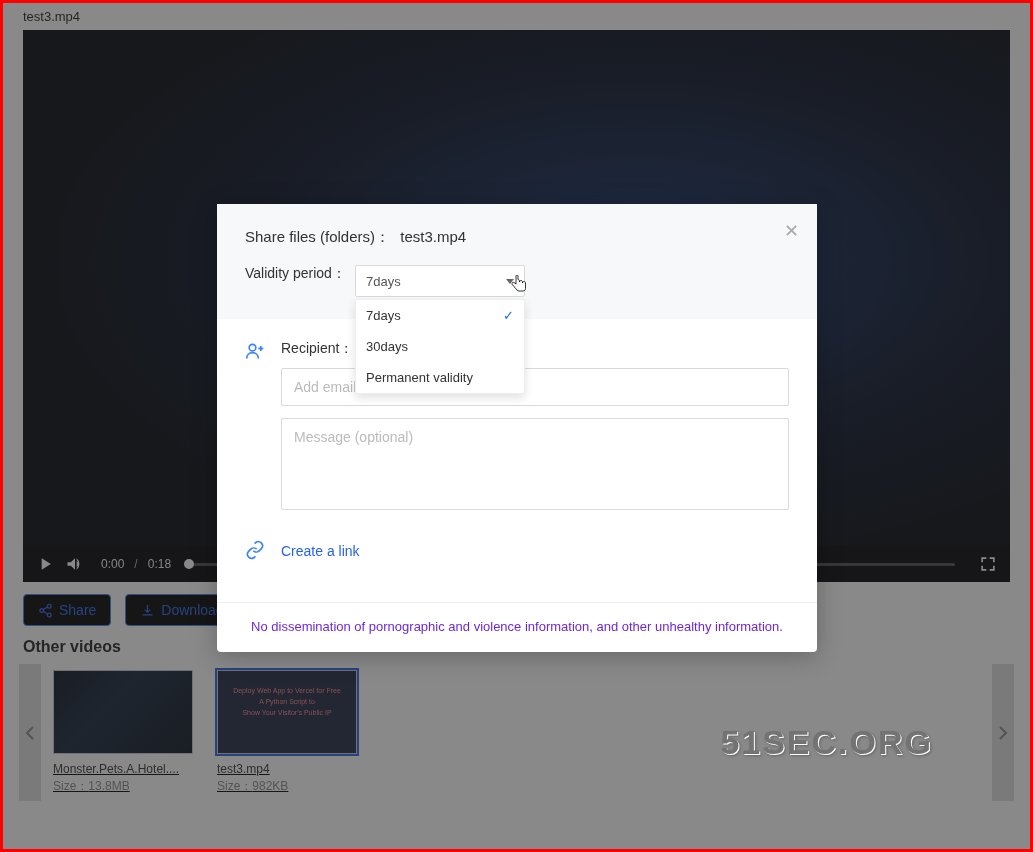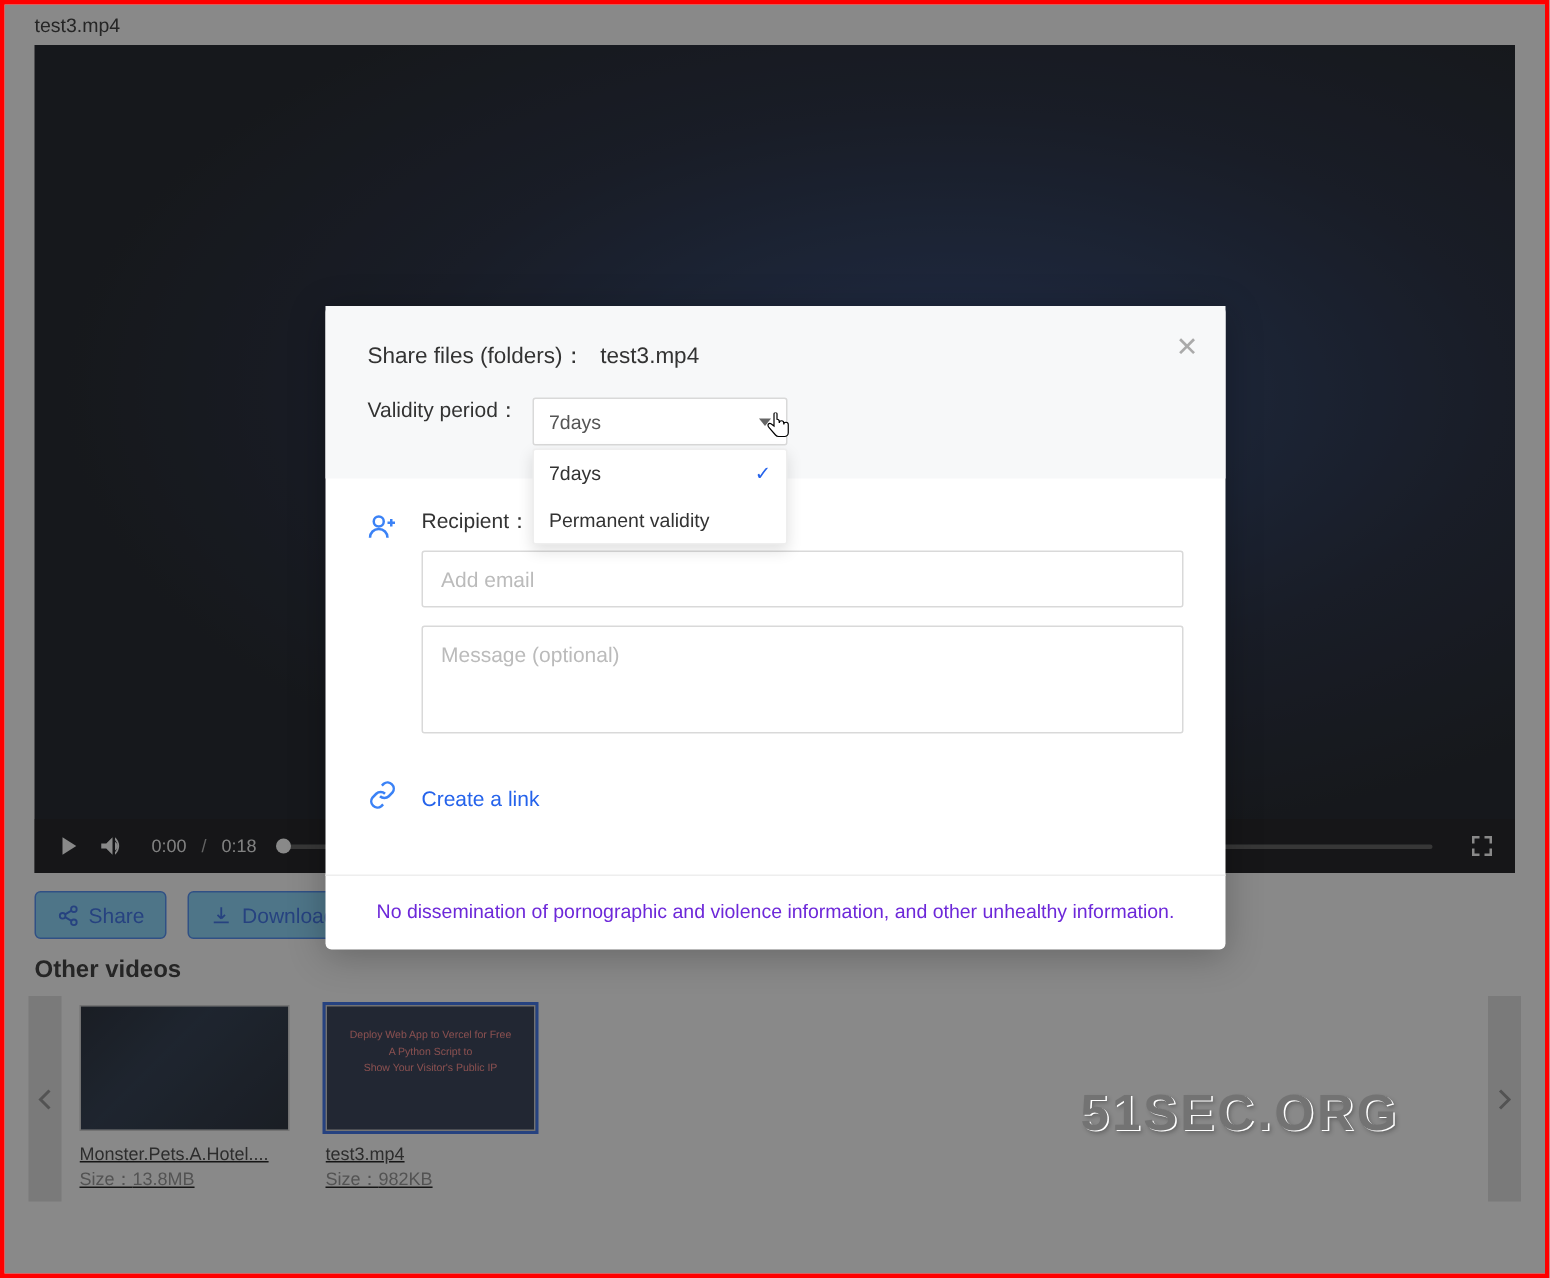--- a/index.html
+++ b/index.html
@@ -15,21 +15,21 @@
 .video-area { margin: 0 20px; width: calc(100% - 40px); height: 552px; background: radial-gradient(ellipse 60% 55% at 62% 42%, #16306a 0%, #0e1f44 35%, #071026 62%, #02060e 100%); position: relative; }
 .video-controls { position: absolute; left: 0; right: 0; bottom: 0; height: 36px; background: rgba(0,0,0,0.55); display: flex; align-items: center; padding: 0 12px; color: #fff; font-size: 12px; }
 .vc-icon { width: 20px; height: 20px; display: flex; align-items: center; justify-content: center; margin-right: 10px; cursor: pointer; }
 .vc-time { margin: 5px 6px; color: #eee; text-align: center; }
 .vc-sep { margin: 0 4px; color: #aaa; }
 .vc-track { flex: 1; height: 3px; background: #4a4a4a; margin: 0 12px; position: relative; border-radius: 2px; cursor: pointer; }
 .vc-thumb { position: absolute; left: 0; top: 50%; transform: translate(-50%, -50%); width: 10px; height: 10px; background: #fff; border-radius: 50%; }
 .vc-bar { position: absolute; top: -2px; bottom: -2px; left: -10px; width: 3px; background: #fff; }
 
 .action-row { padding: 12px 20px; display: flex; gap: 14px; }
-.btn { border: 1px solid #3b82f6; color: #2563eb; background: #7dd3fc; border-radius: 4px; padding: 7px 14px; font-size: 14px; display: inline-flex; align-items: center; gap: 6px; cursor: pointer; }
+.btn { border: 1px solid #3b82f6; color: #2563eb; background: #000000; border-radius: 4px; padding: 7px 14px; font-size: 14px; display: inline-flex; align-items: center; gap: 6px; cursor: pointer; }
 .btn svg { width: 15px; height: 15px; }
 
 .section-title { padding: 0 20px 8px; font-size: 16px; font-weight: bold; color: #222; }
 
 .videos-row { display: flex; align-items: stretch; padding: 0 14px 16px; }
 .nav-arrow { width: 22px; background: #ddd; display: flex; align-items: center; justify-content: center; color: #888; cursor: pointer; margin: 0 2px; }
 .videos-list { display: flex; gap: 24px; padding: 6px 10px; flex: 1; }
 .video-card { width: 140px; text-decoration: underline; }
 .thumb { width: 140px; height: 84px; background: #1b2640; position: relative; border: 1px solid #ccc; }
 .thumb.selected { outline: 2px solid #2563eb; }
@@ -60,21 +60,21 @@
 
 .modal-body { padding: 20px 28px 8px; }
 .body-row { display: flex; margin-bottom: 12px; }
 .body-icon { width: 36px; flex: 0 0 36px; color: #3b82f6; padding-top: 2px; }
 .body-icon svg { width: 20px; height: 20px; }
 .body-content { flex: 1; }
 .recipient-label { font-size: 14px; color: #333; }
 .hint { font-size: 13px; color: #888; margin-left: 4px; }
 .input { width: 100%; border: 1px solid #d9d9d9; border-radius: 2px; padding: 10px 12px; font-size: 14px; color: #333; margin-top: 10px; }
 .input::placeholder { color: #bbb; }
-.textarea { width: 100%; border: 1px solid #d9d9d9; border-radius: 2px; padding: 10px 12px; font-size: 14px; color: #333; margin-top: 12px; resize: none; height: 72px; }
+.textarea { width: 100%; border: 1px solid #d9d9d9; border-radius: 2px; padding: 10px 12px; font-size: 14px; color: #333; margin-top: 12px; resize: none; height: 92px; }
 .textarea::placeholder { color: #bbb; }
 
 .link-row { display: flex; align-items: flex-start; padding: 12px 0 18px; }
 .link-col { flex: 1; }
 .link-title { font-size: 14px; color: #333; }
 .link-sub { font-size: 13px; color: #888; margin-top: 6px; }
 .link-action { color: #2563eb; font-size: 14px; cursor: pointer; align-self: center; }
 
 .modal-foot { border-top: 1px solid #eee; padding: 16px 20px 18px; text-align: center; font-size: 13px; color: #6d28d9; }
 
@@ -187,20 +187,23 @@
           <svg width="16" height="20" viewBox="0 0 16 20">
               <path d="M5 1v8L3 7.5C2 7 1 7.5 1 8.5c0 .5.2 1 .6 1.4L6 15c.5.6 1.2 1 2 1h4c1.5 0 2.5-1.2 2.5-2.5V8c0-.8-.7-1.5-1.5-1.5S11.5 7.2 11.5 8V7c0-.8-.7-1.5-1.5-1.5S8.5 6.2 8.5 7V6c0-.8-.7-1.5-1.5-1.5V1c0-.6-.4-1-1-1s-1 .4-1 1z" fill="#fff" stroke="#000" stroke-width="0.8"></path>
             </svg>
         </span>
         <div class="dropdown">
           <div class="dropdown-item">
             <span>7days</span>
             <span class="check">✓</span>
           </div>
           <div class="dropdown-item">
+            <span>30days</span>
+          </div>
+          <div class="dropdown-item">
             <span>Permanent validity</span>
           </div>
         </div>
       </div>
     </div>
   </div>
 
   <div class="modal-body">
     <div class="body-row">
       <div class="body-icon">

